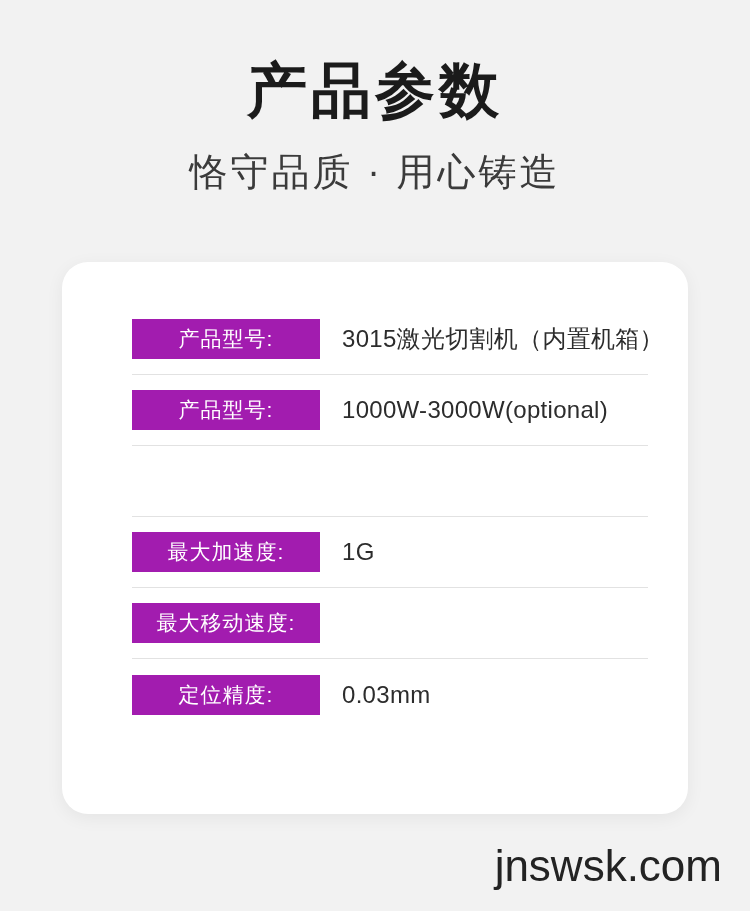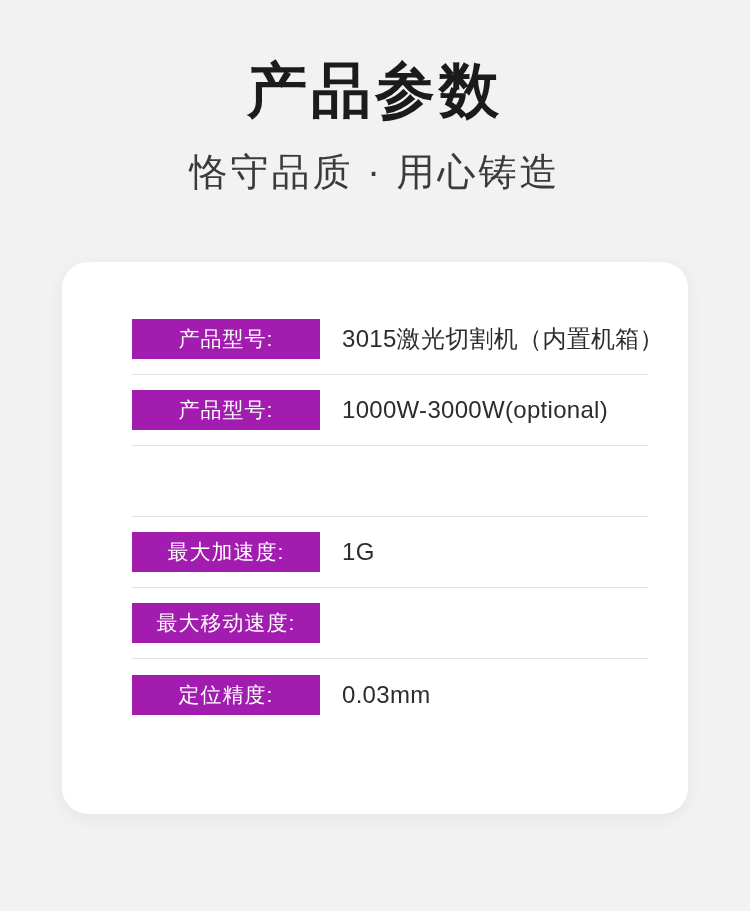--- a/index.html
+++ b/index.html
@@ -132,14 +132,15 @@
 
       <div class="spec-row">
         <div class="spec-label">定位精度:</div>
         <div class="spec-value">0.03mm</div>
       </div>
 
 
     </div>
   </div>
 
+  <div class="watermark">jnswsk.com</div>
 
 </div>
 
 </body></html>

